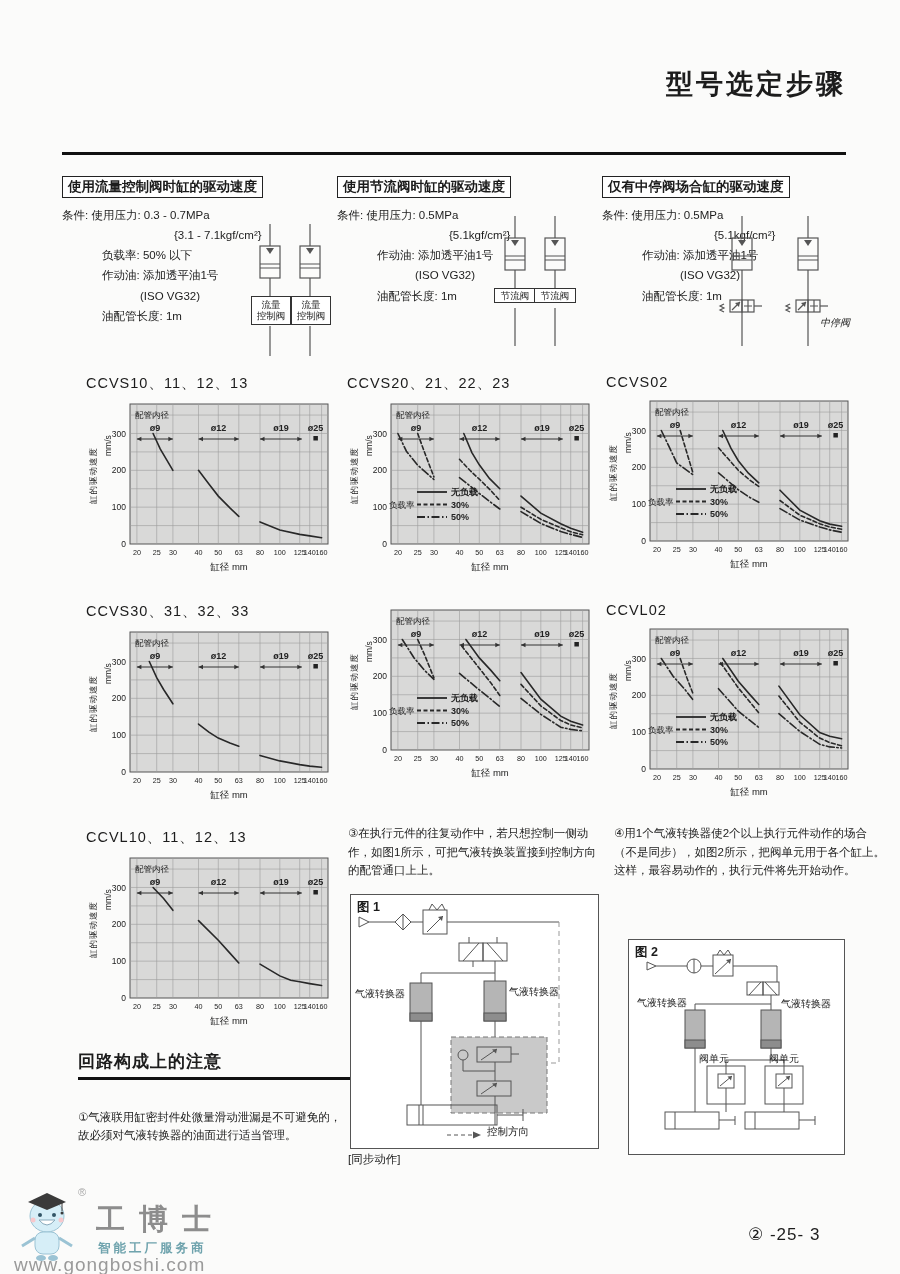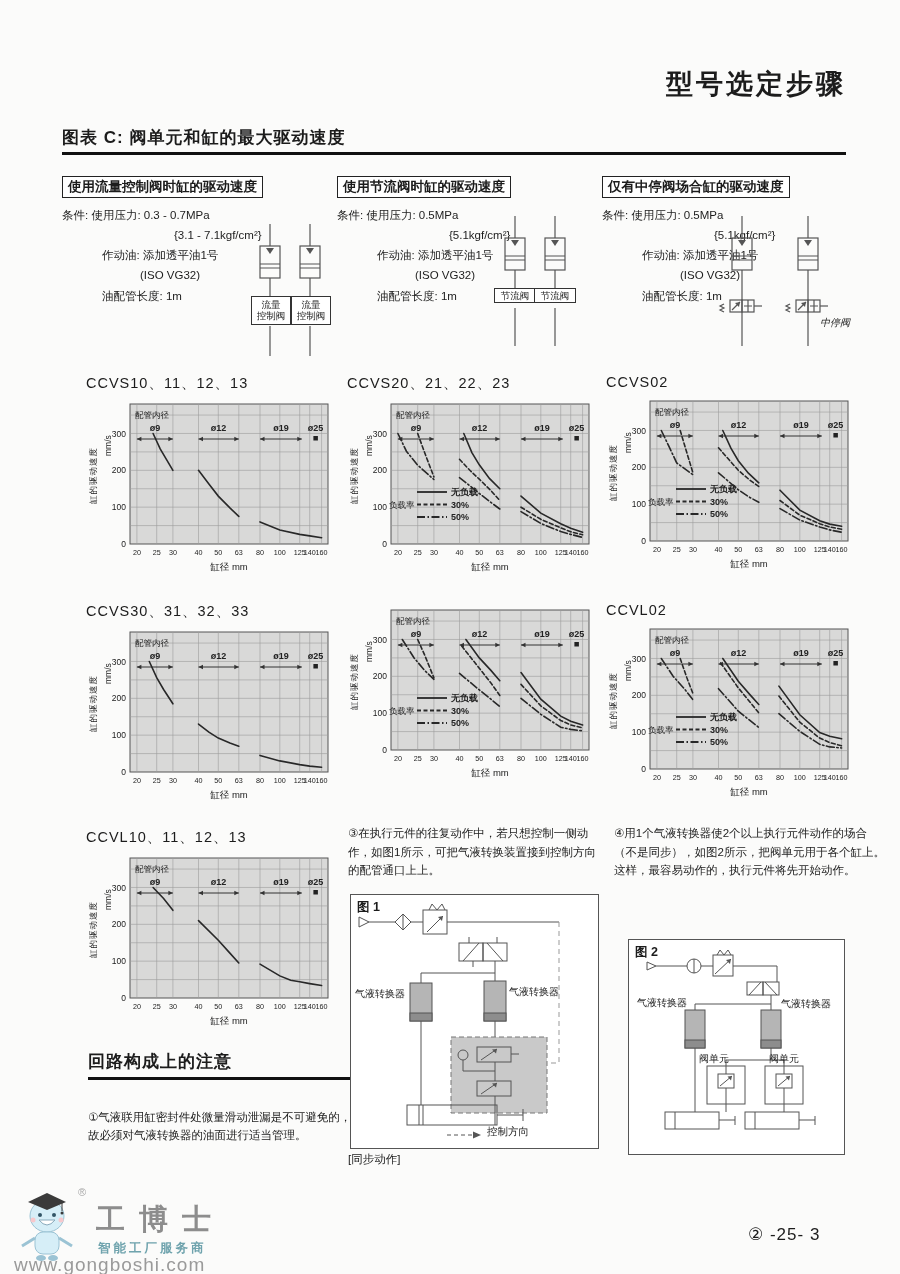--- a/index.html
+++ b/index.html
@@ -31,21 +31,21 @@
   .plainlabel{position:absolute;font-size:10px;white-space:nowrap;}
   .midvalve-label{left:126px;top:100px;}
 
   .chart{position:absolute;width:256px;}
   #chart0{left:84px;top:374px}#chart1{left:345px;top:374px}#chart2{left:604px;top:374px}
   #chart3{left:84px;top:602px}#chart4{left:345px;top:602px}#chart5{left:604px;top:602px}
   #chart6{left:84px;top:828px}
   .chart-title{font-size:14.5px;letter-spacing:1px;margin:0 0 3px 2px;}
   svg text{font-family:"Liberation Sans","DejaVu Sans",sans-serif;fill:#222;}
 
-  #notes{position:absolute;left:88px;top:1050px;width:272px;}
+  #notes{position:absolute;left:78px;top:1050px;width:272px;}
   .notes-header{font-size:17px;font-weight:bold;border-bottom:3px solid #111;padding-bottom:4px;margin-bottom:6px;letter-spacing:1px;}
   .note-item{font-size:11.5px;line-height:1.6;margin-top:28px;}
 
   .para{position:absolute;font-size:11.5px;line-height:1.62;}
   #para3{left:348px;top:824px;width:254px;}
   #para4{left:614px;top:824px;width:274px;}
 
   .figbox{position:absolute;border:1px solid #555;background:#fff;}
   #fig1{left:350px;top:894px;width:247px;height:253px;}
   #fig2{left:628px;top:939px;width:215px;height:214px;}
@@ -69,28 +69,28 @@
   .tagline{position:absolute;left:84px;top:54px;font-size:12.5px;color:#6fa3ad;letter-spacing:3px;font-weight:bold;}
   .url{position:absolute;left:0;top:68px;font-size:19px;color:#9a9a9a;letter-spacing:1px;}
   #pagenum{position:absolute;left:748px;top:1202px;font-size:17px;letter-spacing:1px;margin-top:22px;}
 </style>
 </head>
 <body>
 
 <div class="page">
 
   <div class="doc-title">型号选定步骤</div>
-  <div class="section-heading">图表 C:  阀单元和缸的最大驱动速度</div>
   <div class="rule"></div>
 
   <div class="cond-col" id="cond0">
     <div class="cond-header">使用流量控制阀时缸的驱动速度</div>
     <div class="cond-lines">
       <div class="cond-line ind-a">条件:  使用压力:  0.3 - 0.7MPa</div>
       <div class="cond-line ind-b">{3.1 - 7.1kgf/cm²}</div>
+      <div class="cond-line ind-c">负载率:  50% 以下</div>
       <div class="cond-line ind-c">作动油:  添加透平油1号</div>
       <div class="cond-line ind-d">(ISO  VG32)</div>
       <div class="cond-line ind-c">油配管长度:  1m</div>
     </div>
     <div class="cond-schem">
       <svg width="150" height="150" viewBox="0 0 150 150">
         <g stroke="#555" fill="none" stroke-width="1.2">
           <path d="M48,0 V22 M88,0 V22"></path>
           <rect x="38" y="22" width="20" height="32"></rect>
             <path d="M38,40 H58 M38,44 H58"></path>

